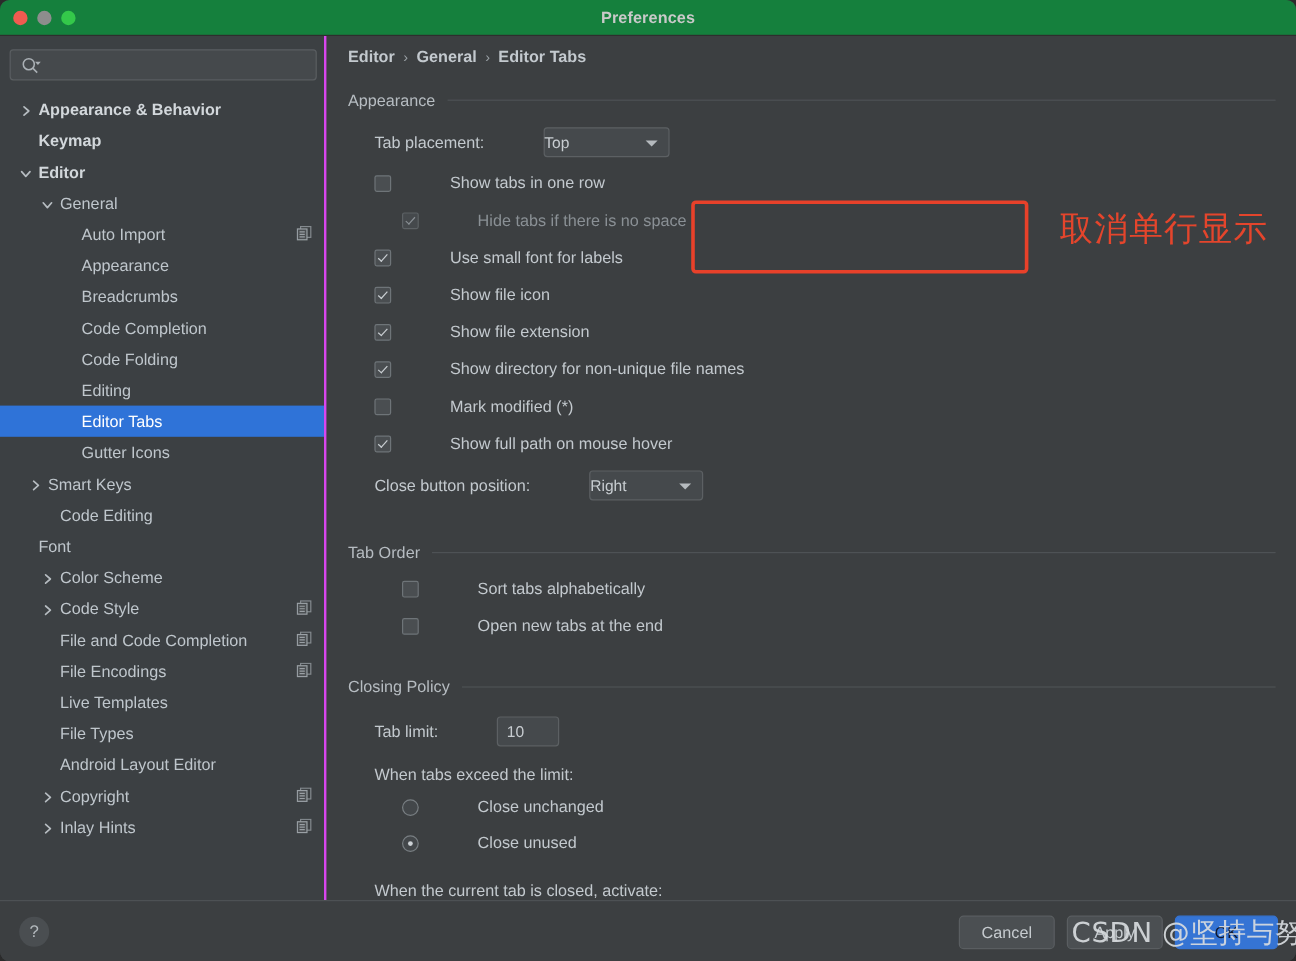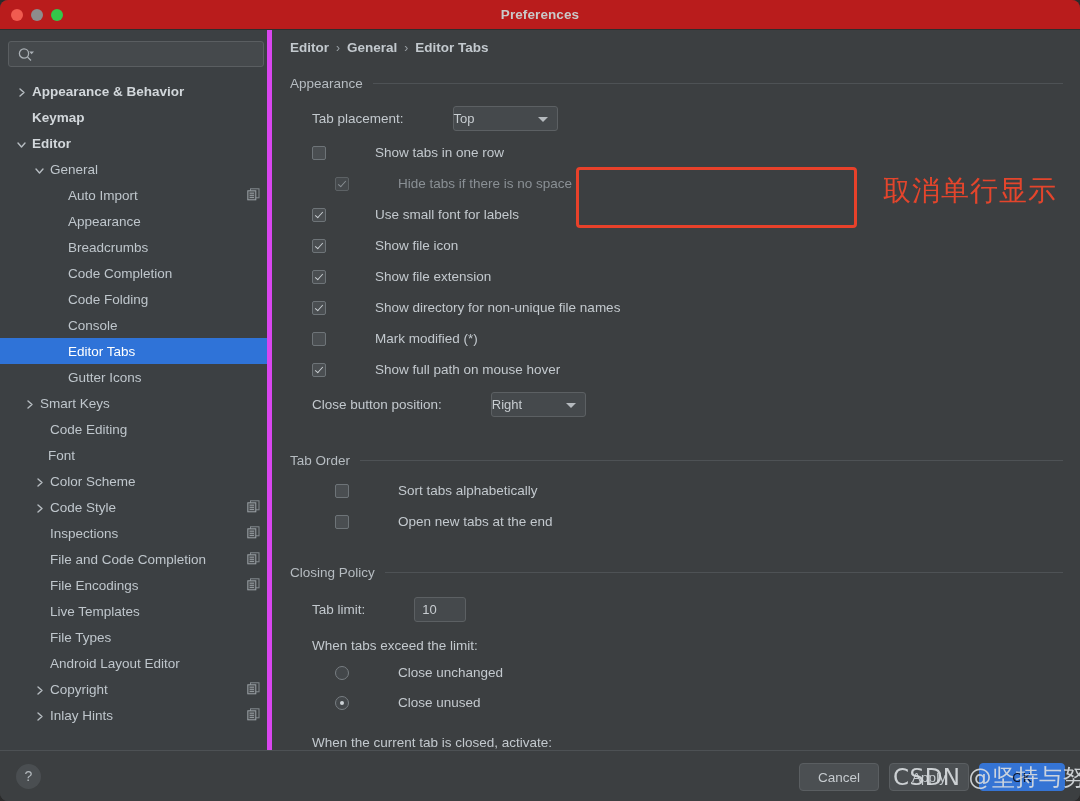--- a/index.html
+++ b/index.html
@@ -15,41 +15,41 @@
     width: 1080px; height: 801px;
     background: #3c3f41;
     border-radius: 8px;
     overflow: hidden;
   }
 
   
   #titlebar {
     position: absolute; left: 0; top: 0;
     width: 1080px; height: 30px;
-    background: #b91c1c;
+    background: #15803d;
     border-bottom: 1px solid #2e2e2e;
   }
   #traffic { position: absolute; left: 11px; top: 9px; display: flex; gap: 8px; }
   .light { width: 12px; height: 12px; border-radius: 50%; display:block; }
   .light.red    { background: #f05b50; }
   .light.yellow { background: #8d8d8d; }
   .light.green  { background: #34c84a; }
   #win-title {
     position: absolute; left: 0; top: 0; width: 1080px; height: 30px;
     line-height: 30px; text-align: center;
     font-size: 13.5px; font-weight: bold; color: #c9c9c9;
     letter-spacing: .1px;
   }
 
   
   #sidebar {
     position: absolute; left: 0; top: 30px;
     width: 272px; height: 720px;
     background: #3c4043;
-    border-right: 5px solid #d946ef;
+    border-right: 2px solid #d946ef;
     overflow: hidden;
   }
   #search-box {
     position: absolute; left: 8px; top: 11px;
     width: 256px; height: 26px;
     background: #45494c;
     border: 1px solid #5a5e61;
     border-radius: 3px;
   }
   #search-icon { position: absolute; left: 8px; top: 4px; }
@@ -281,41 +281,41 @@
         <div class="tree-item" style="padding-left: 52px;">
           <span class="arrow none"></span>
           <span class="label">Code Completion</span>
         </div>
         <div class="tree-item" style="padding-left: 52px;">
           <span class="arrow none"></span>
           <span class="label">Code Folding</span>
         </div>
         <div class="tree-item" style="padding-left: 52px;">
           <span class="arrow none"></span>
-          <span class="label">Console</span>
+          <span class="label">Editing</span>
         </div>
         <div class="tree-item selected" style="padding-left: 52px;">
           <span class="arrow none"></span>
           <span class="label">Editor Tabs</span>
         </div>
         <div class="tree-item" style="padding-left: 52px;">
           <span class="arrow none"></span>
           <span class="label">Gutter Icons</span>
         </div>
         <div class="tree-item" style="padding-left: 24px;">
           <span class="arrow"><svg width="11" height="11" viewBox="0 0 11 11">
               <path d="M4,2 L8,5.5 L4,9" fill="none" stroke="#b6bcc1" stroke-width="1.4" stroke-linecap="round" stroke-linejoin="round"></path>
             </svg></span>
           <span class="label">Smart Keys</span>
         </div>
         <div class="tree-item" style="padding-left: 34px;">
           <span class="arrow none"></span>
           <span class="label">Code Editing</span>
         </div>
-        <div class="tree-item" style="padding-left: 32px;">
+        <div class="tree-item" style="padding-left: 16px;">
           <span class="arrow none"></span>
           <span class="label">Font</span>
         </div>
         <div class="tree-item" style="padding-left: 34px;">
           <span class="arrow"><svg width="11" height="11" viewBox="0 0 11 11">
               <path d="M4,2 L8,5.5 L4,9" fill="none" stroke="#b6bcc1" stroke-width="1.4" stroke-linecap="round" stroke-linejoin="round"></path>
             </svg></span>
           <span class="label">Color Scheme</span>
         </div>
         <div class="tree-item" style="padding-left: 34px;">
@@ -326,31 +326,20 @@
           <span class="copy-ic"><svg width="13" height="13" viewBox="0 0 13 13">
               <rect x="3.5" y="0.8" width="8.5" height="9" fill="none" stroke="#848a8f" stroke-width="1"></rect>
               <rect x="0.8" y="2.8" width="8" height="9" fill="#4b4f52" stroke="#9aa0a5" stroke-width="1"></rect>
               <line x1="2.6" y1="5.2" x2="7" y2="5.2" stroke="#9aa0a5" stroke-width="1"></line>
               <line x1="2.6" y1="7.3" x2="7" y2="7.3" stroke="#9aa0a5" stroke-width="1"></line>
               <line x1="2.6" y1="9.4" x2="7" y2="9.4" stroke="#9aa0a5" stroke-width="1"></line>
             </svg></span>
         </div>
         <div class="tree-item" style="padding-left: 34px;">
           <span class="arrow none"></span>
-          <span class="label">Inspections</span>
-          <span class="copy-ic"><svg width="13" height="13" viewBox="0 0 13 13">
-              <rect x="3.5" y="0.8" width="8.5" height="9" fill="none" stroke="#848a8f" stroke-width="1"></rect>
-              <rect x="0.8" y="2.8" width="8" height="9" fill="#4b4f52" stroke="#9aa0a5" stroke-width="1"></rect>
-              <line x1="2.6" y1="5.2" x2="7" y2="5.2" stroke="#9aa0a5" stroke-width="1"></line>
-              <line x1="2.6" y1="7.3" x2="7" y2="7.3" stroke="#9aa0a5" stroke-width="1"></line>
-              <line x1="2.6" y1="9.4" x2="7" y2="9.4" stroke="#9aa0a5" stroke-width="1"></line>
-            </svg></span>
-        </div>
-        <div class="tree-item" style="padding-left: 34px;">
-          <span class="arrow none"></span>
           <span class="label">File and Code Completion</span>
           <span class="copy-ic"><svg width="13" height="13" viewBox="0 0 13 13">
               <rect x="3.5" y="0.8" width="8.5" height="9" fill="none" stroke="#848a8f" stroke-width="1"></rect>
               <rect x="0.8" y="2.8" width="8" height="9" fill="#4b4f52" stroke="#9aa0a5" stroke-width="1"></rect>
               <line x1="2.6" y1="5.2" x2="7" y2="5.2" stroke="#9aa0a5" stroke-width="1"></line>
               <line x1="2.6" y1="7.3" x2="7" y2="7.3" stroke="#9aa0a5" stroke-width="1"></line>
               <line x1="2.6" y1="9.4" x2="7" y2="9.4" stroke="#9aa0a5" stroke-width="1"></line>
             </svg></span>
         </div>
         <div class="tree-item" style="padding-left: 34px;">

